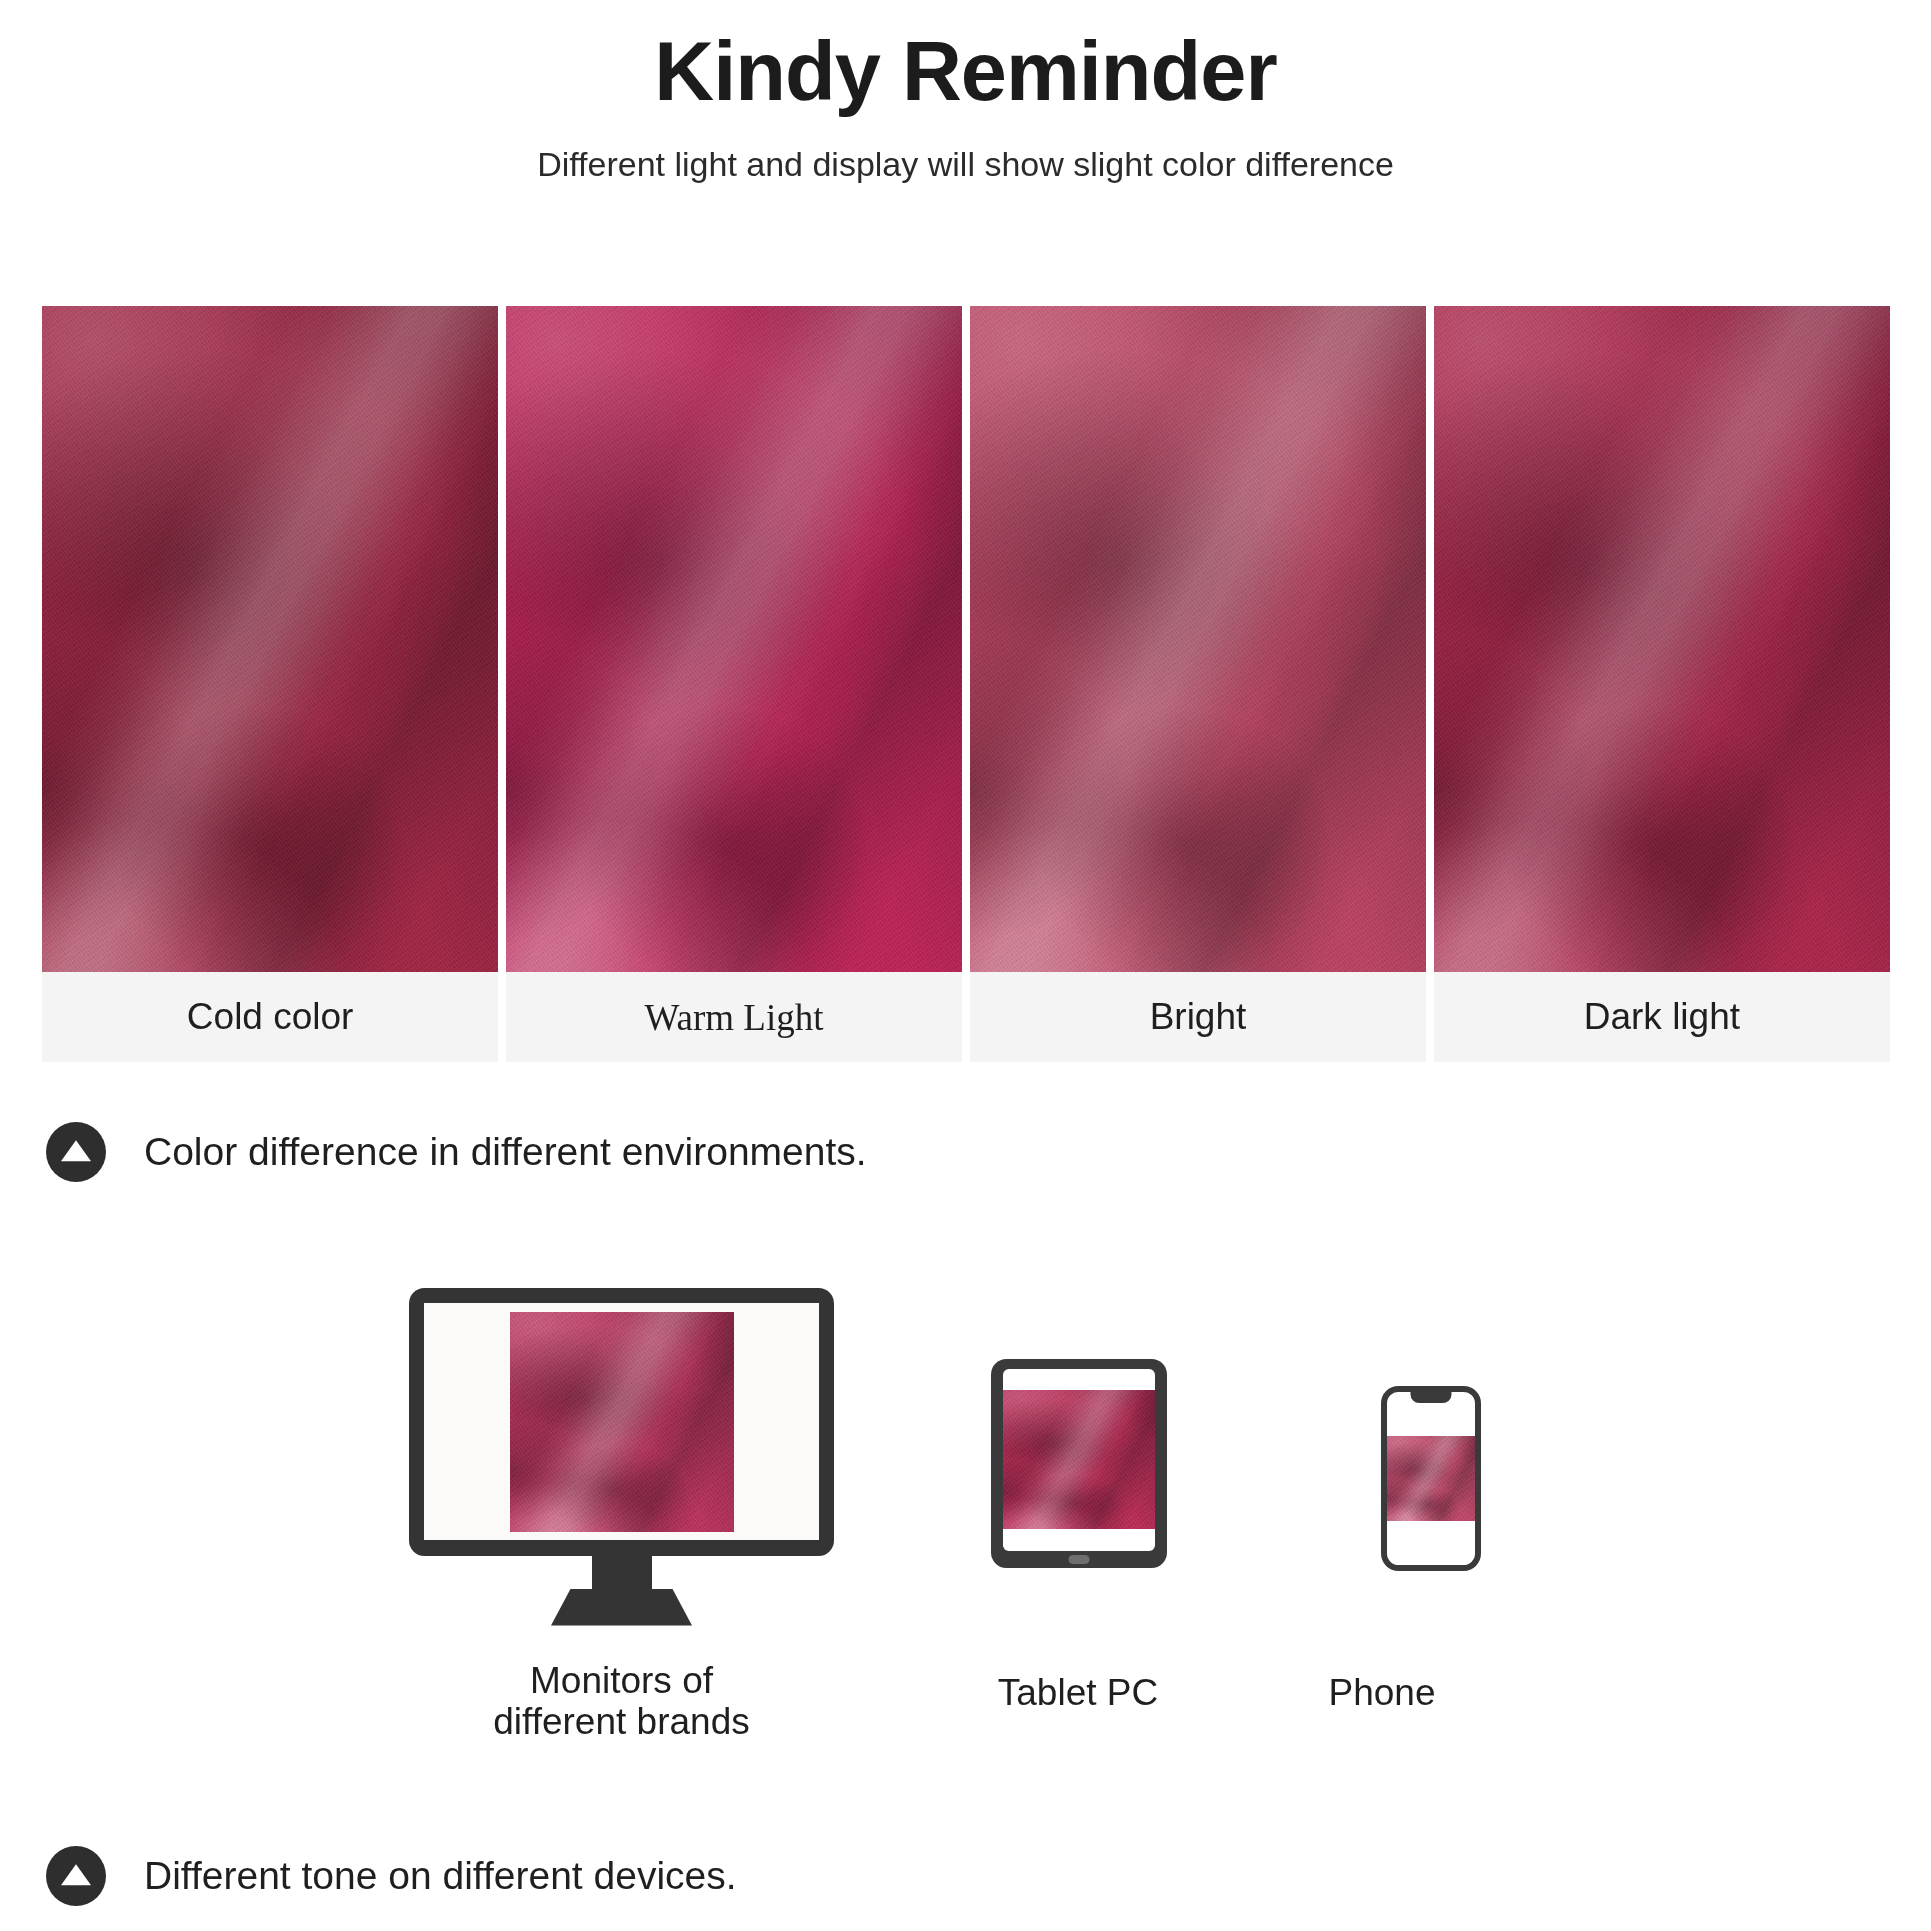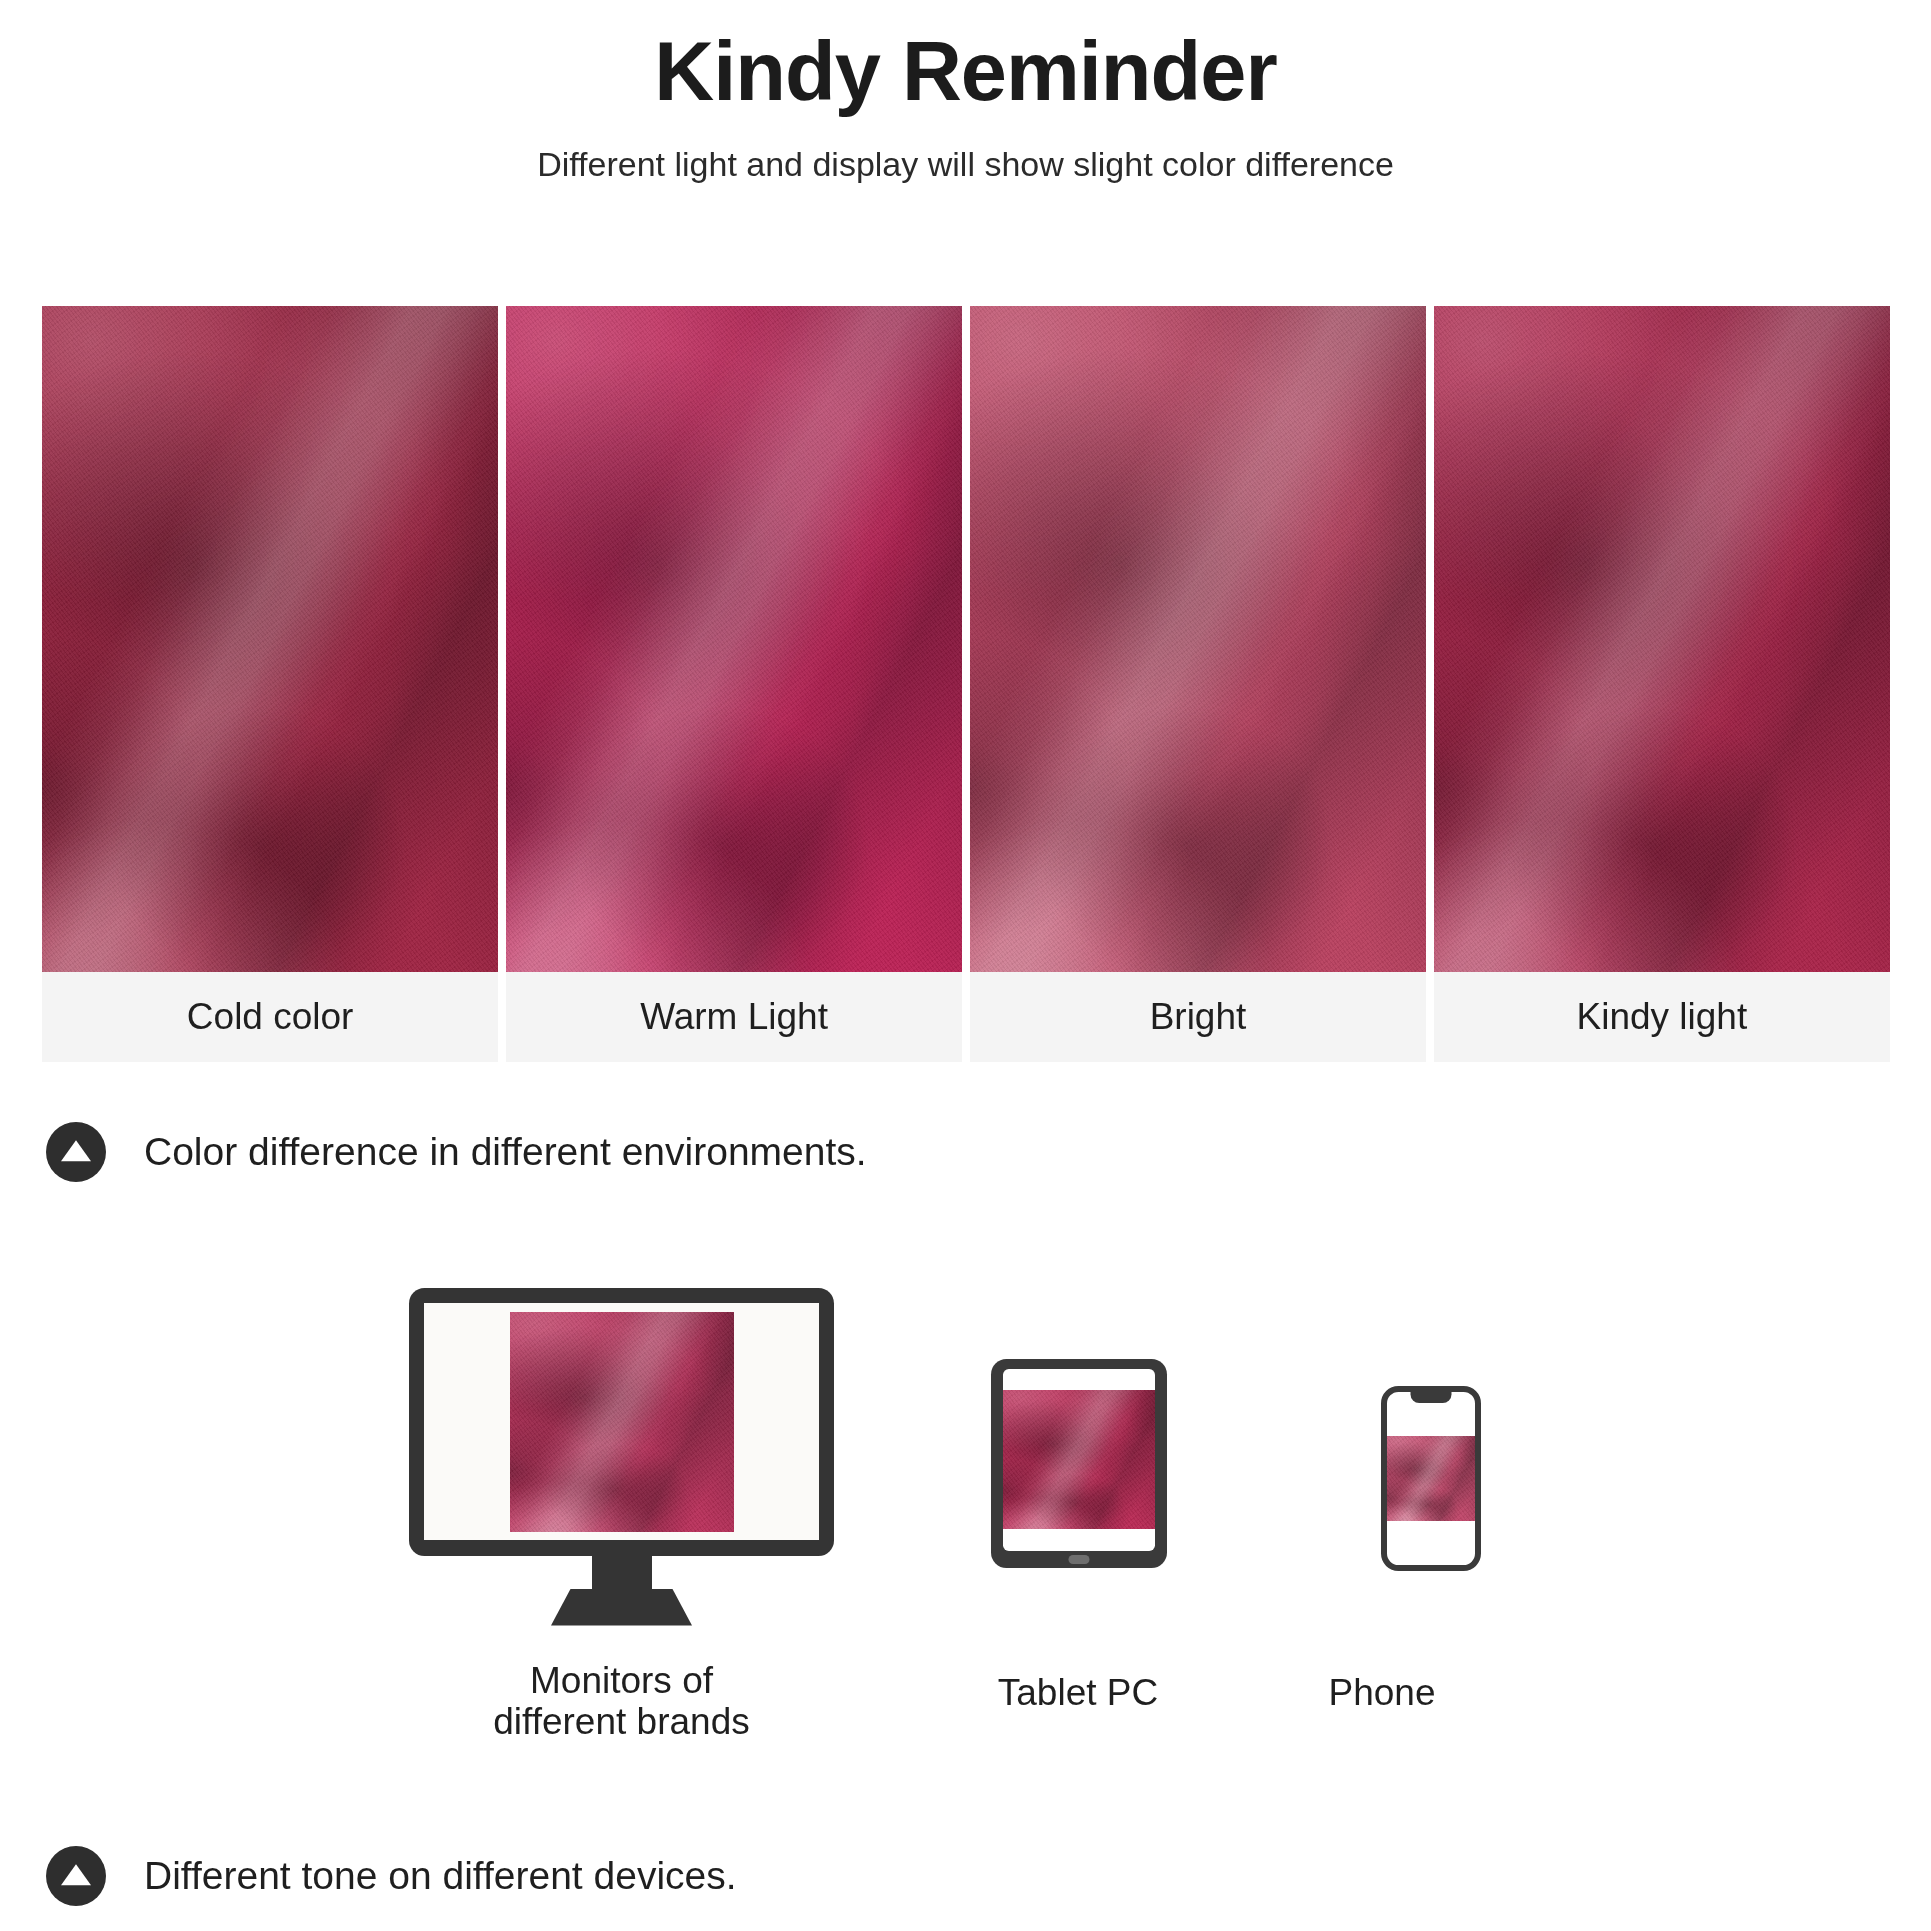--- a/index.html
+++ b/index.html
@@ -297,21 +297,21 @@
         <div class="fold2"></div>
         <div class="fold3"></div>
         <div class="fold4"></div>
         <div class="fold5"></div>
         <div class="weave"></div>
       </div>
     </div>
     <div class="swatch-label" style="background: rgb(244, 244, 244);">Cold color</div>
   </div>
 
-  <div class="swatch" style="background: rgb(244, 244, 244);">
+  <div class="swatch" style="background: rgb(244, 244, 244); font-family: Liberation Serif, serif;">
     <div class="swatch-img">
       <div class="fabric" id="fab1">
         <div class="base" style="background: rgb(187, 33, 85);"></div>
         <div class="fold1"></div>
         <div class="fold2"></div>
         <div class="fold3"></div>
         <div class="fold4"></div>
         <div class="fold5"></div>
         <div class="weave"></div>
       </div>
@@ -339,21 +339,21 @@
       <div class="fabric" id="fab3">
         <div class="base" style="background: rgb(169, 35, 73);"></div>
         <div class="fold1"></div>
         <div class="fold2"></div>
         <div class="fold3"></div>
         <div class="fold4"></div>
         <div class="fold5"></div>
         <div class="weave"></div>
       </div>
     </div>
-    <div class="swatch-label" style="background: rgb(244, 244, 244);">Kindy light</div>
+    <div class="swatch-label" style="background: rgb(244, 244, 244);">Dark light</div>
   </div>
 
 </div>
 
 <div class="note note-1">
   <span class="note-icon" style="background: rgb(46, 46, 46);"></span>
   <span class="note-text">Color difference in different environments.</span>
 </div>
 
 <div class="devices">

